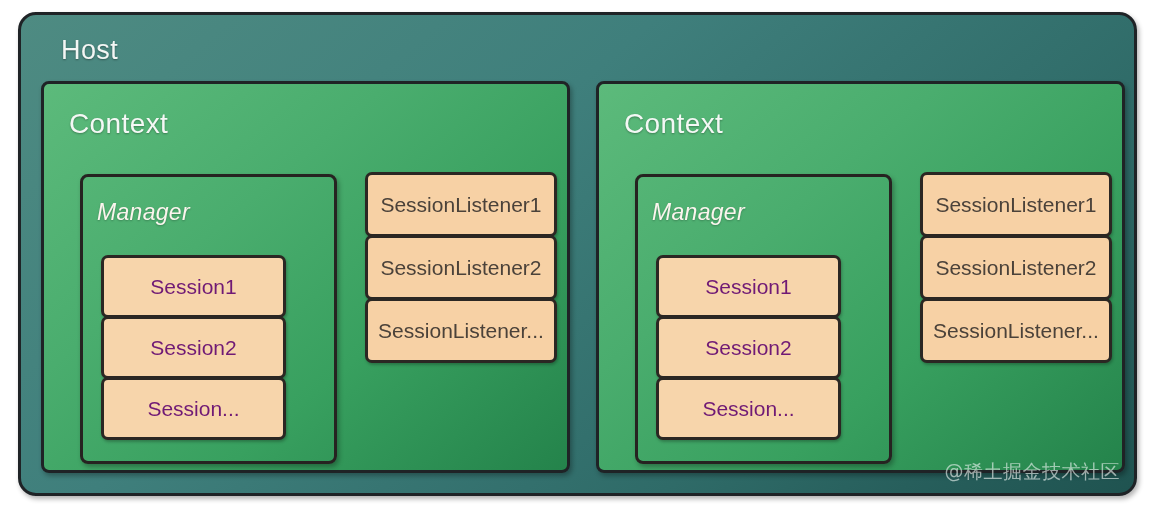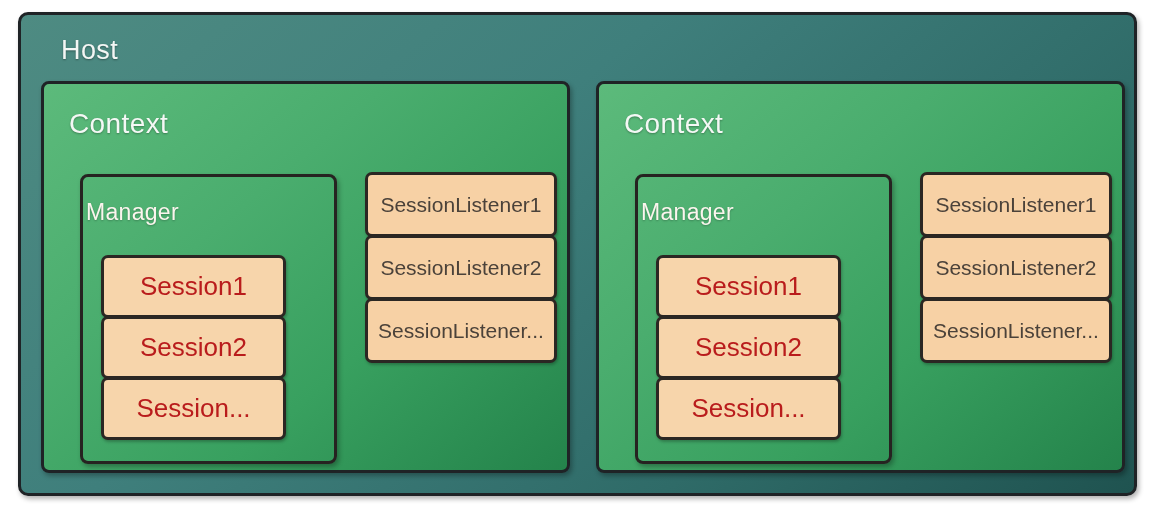--- a/index.html
+++ b/index.html
@@ -21,21 +21,21 @@
 
   
   .host {
     position: absolute;
     left: 18px;
     top: 12px;
     width: 1119px;
     height: 484px;
     box-sizing: border-box;
     border: 3px solid #1f2326;
-    border-radius: 10px;
+    border-radius: 18px;
     background: linear-gradient(140deg, #4e8b82 0%, #3f7f7c 38%, #2f6b68 72%, #1f5350 100%);
     box-shadow: 2px 3px 5px rgba(0,0,0,0.30);
   }
 
   .host-label {
     position: absolute;
     left: 40px;
     top: 20px;
     font-size: 27px;
     color: #f3f6f4;
@@ -79,49 +79,50 @@
     height: 290px;
     box-sizing: border-box;
     border: 3px solid #262321;
     border-radius: 8px;
     background: linear-gradient(140deg, #f0ac60 0%, #ebа258 30%, #e09a4f 60%, #cf8a3c 100%);
     box-shadow: 2px 3px 5px rgba(0,0,0,0.30);
   }
 
   .manager-label {
     position: absolute;
-    left: 3px;
+    left: 14px;
     top: 22px;
     font-size: 23px;
     color: #fbf5ee;
     letter-spacing: 0.3px;
     text-shadow: 0 1px 2px rgba(0,0,0,0.25);
     white-space: nowrap;
+    font-style: italic;
   }
 
   .session-stack {
     position: absolute;
     left: 18px;
     top: 78px;
     width: 185px;
   }
 
   .session-box {
     box-sizing: border-box;
     width: 100%;
     height: 63px;
     margin-bottom: -2px;
     border: 3px solid #2b2723;
     border-radius: 7px;
     background: #f7d5ab;
     display: flex;
     align-items: center;
     justify-content: center;
-    font-size: 26px;
-    color: #b91c1c;
+    font-size: 21px;
+    color: #701a75;
     box-shadow: 1px 2px 3px rgba(0,0,0,0.25);
     position: relative;
   }
 
   
   .listener-stack {
     position: absolute;
     left: 321px;
     top: 88px;
     width: 192px;
@@ -202,15 +203,16 @@
         </div>
       </div>
 
       <div class="listener-stack">
         <div class="listener-box">SessionListener1</div>
         <div class="listener-box">SessionListener2</div>
         <div class="listener-box">SessionListener...</div>
       </div>
     </div>
 
+    <div class="watermark">@稀土掘金技术社区</div>
 
   </div>
 </div>
 
 </body></html>

